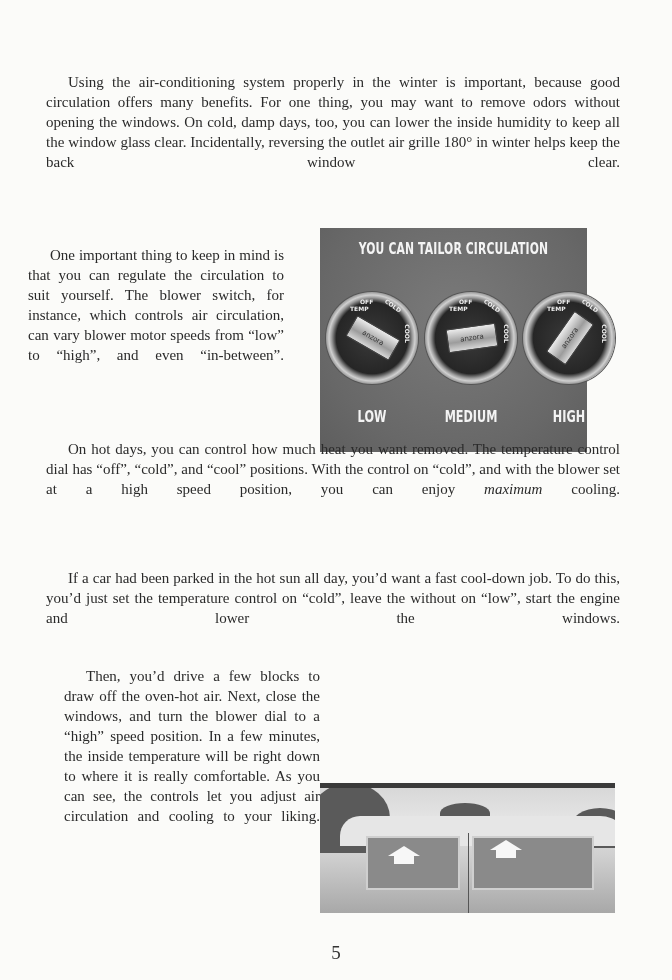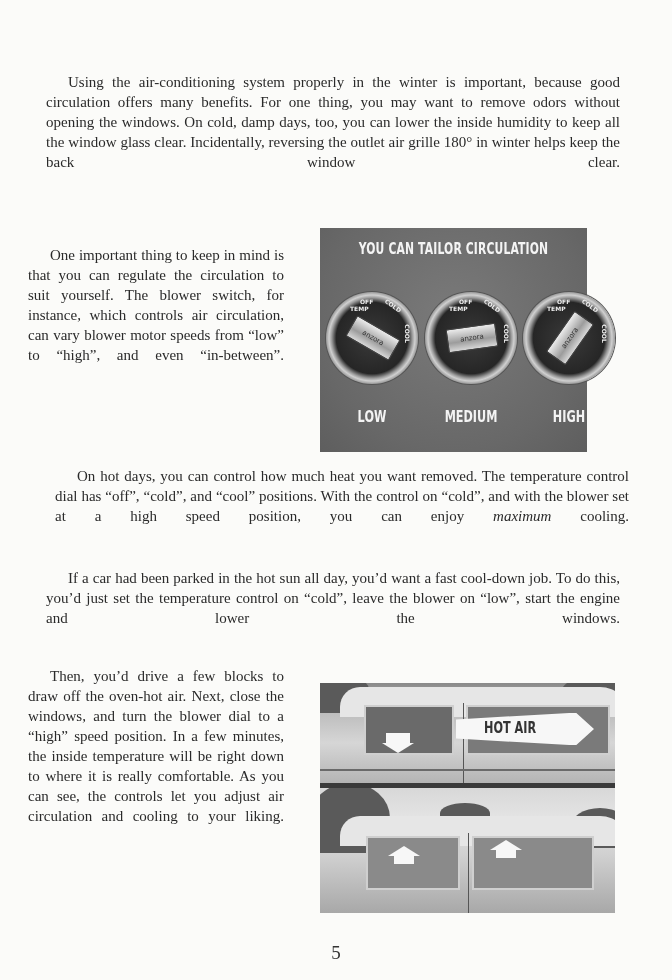--- a/index.html
+++ b/index.html
@@ -113,40 +113,27 @@
   <div class="dial" style="left:203px;">
     <span class="lab" style="left:34px;top:6px;">OFF</span>
     <span class="lab" style="left:24px;top:13px;">TEMP</span>
     <span class="lab" style="left:58px;top:10px;transform:rotate(35deg);">COLD</span>
     <span class="lab" style="left:72px;top:38px;transform:rotate(90deg);">COOL</span>
     <div class="knob" style="transform:rotate(-55deg);">anzora</div>
   </div>
   <div class="dial-label" style="left:203px;">HIGH</div>
 </div>
 
-<p class="para full" style="top:466px;margin-left:9px;"><span>On hot days, you can control how much heat you want removed. The temperature control dial has “off”, “cold”, and “cool” positions. With the control on “cold”, and with the blower set at a high speed position, you can enjoy </span><em>maximum</em><span> cooling.</span></p>
+<p class="para full" style="top:439px;"><span>On hot days, you can control how much heat you want removed. The temperature control dial has “off”, “cold”, and “cool” positions. With the control on “cold”, and with the blower set at a high speed position, you can enjoy </span><em>maximum</em><span> cooling.</span></p>
 
-<p class="para full" style="top:568px;">If a car had been parked in the hot sun all day, you’d want a fast cool-down job. To do this, you’d just set the temperature control on “cold”, leave the blower on “low”, start the engine and lower the windows.</p>
+<p class="para full" style="top:568px;">If a car had been parked in the hot sun all day, you’d want a fast cool-down job. To do this, you’d just set the temperature control on “cold”, leave the without on “low”, start the engine and lower the windows.</p>
 
-<p class="para narrow" style="top:666px;">Then, you’d drive a few blocks to draw off the oven-hot air. Next, close the windows, and turn the blower dial to a “high” speed position. In a few minutes, the inside temperature will be right down to where it is really comfortable. As you can see, the controls let you adjust air circulation and cooling to your liking.</p>
+<p class="para narrow" style="top:666px;margin-left:36px;">Then, you’d drive a few blocks to draw off the oven-hot air. Next, close the windows, and turn the blower dial to a “high” speed position. In a few minutes, the inside temperature will be right down to where it is really comfortable. As you can see, the controls let you adjust air circulation and cooling to your liking.</p>
 
 <div class="fig-cars">
-  <div class="car-panel car-top">
-    <div class="trees" style="left:-10px;top:-10px;width:60px;height:40px;"></div>
-    <div class="trees" style="left:240px;top:-8px;width:70px;height:40px;"></div>
-    <div class="roof" style="left:20px;top:4px;width:290px;height:30px;"></div>
-    <div class="window" style="left:44px;top:22px;width:86px;height:46px;"></div>
-    <div class="window" style="left:146px;top:22px;width:140px;height:46px;background:#7a7a7a;"></div>
-    <div class="door-line" style="left:143px;top:20px;height:80px;"></div>
-    <div class="trim" style="left:0;top:86px;width:295px;"></div>
-    <div style="position:absolute;left:66px;top:50px;width:24px;height:10px;background:#f7f7f7;"></div>
-    <div style="position:absolute;left:62px;top:60px;width:0;height:0;border-left:16px solid transparent;border-right:16px solid transparent;border-top:10px solid #f7f7f7;"></div>
-    <div class="hot-air"></div>
-    <div class="hot-air-text">HOT AIR</div>
-  </div>
   <div class="car-sep"></div>
   <div class="car-panel car-bottom">
     <div class="trees" style="left:-10px;top:-5px;width:80px;height:70px;"></div>
     <div class="trees" style="left:120px;top:15px;width:50px;height:20px;"></div>
     <div class="trees" style="left:250px;top:20px;width:60px;height:40px;"></div>
     <div class="roof" style="left:20px;top:28px;width:290px;height:30px;"></div>
     <div class="window" style="left:46px;top:48px;width:90px;height:50px;background:#8a8a8a;"></div>
     <div class="window" style="left:152px;top:48px;width:118px;height:50px;background:#8a8a8a;"></div>
     <div class="door-line" style="left:148px;top:45px;height:80px;"></div>
     <div style="position:absolute;left:68px;top:58px;width:0;height:0;border-left:16px solid transparent;border-right:16px solid transparent;border-bottom:10px solid #f7f7f7;"></div>

